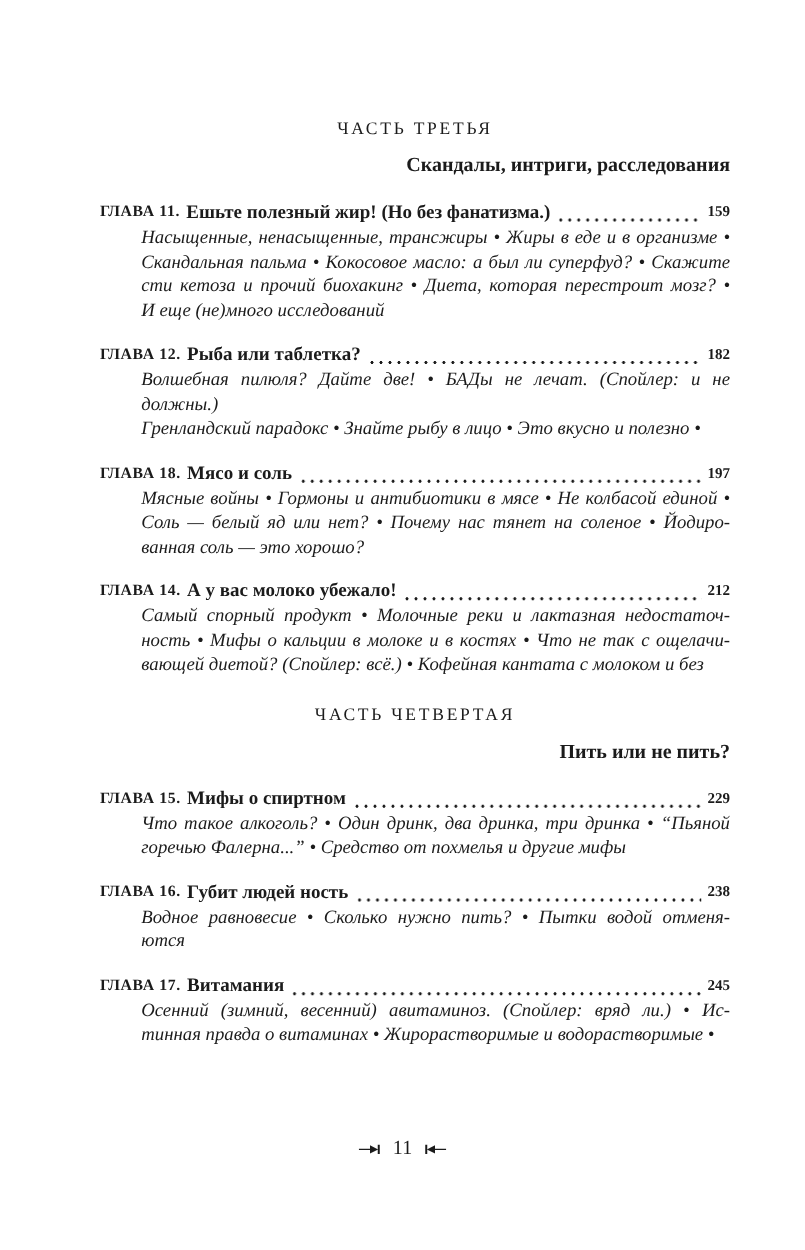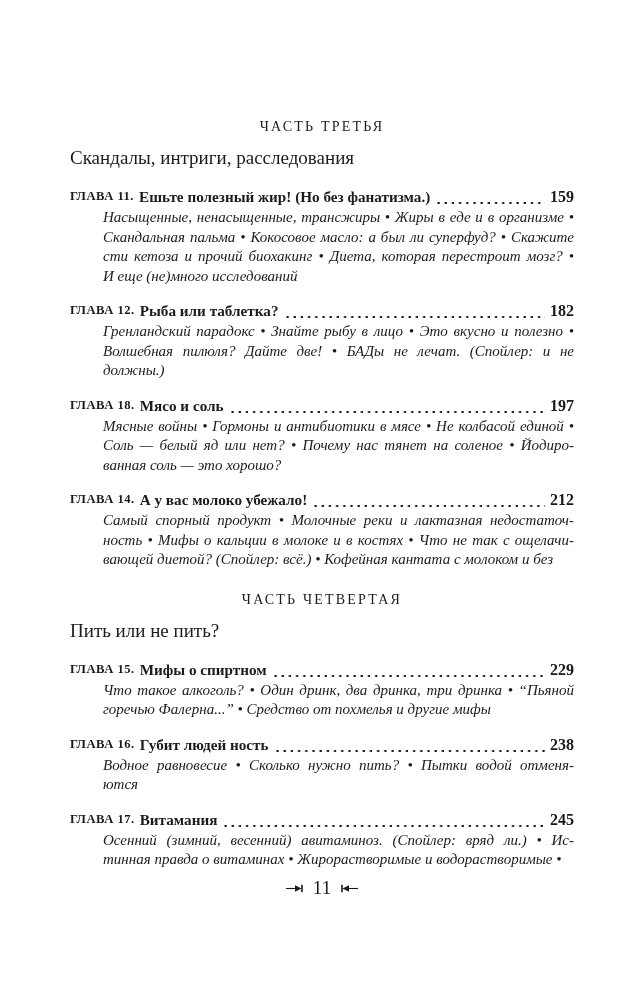--- a/index.html
+++ b/index.html
@@ -4,34 +4,34 @@
 <style>
   html, body { margin: 0; padding: 0; }
   body {
     width: 644px; height: 1000px;
     background: #ffffff;
     color: #1b1b1b;
     font-family: "Liberation Serif", "DejaVu Serif", serif;
     overflow: hidden;
   }
   .page { position: relative; width: 644px; height: 1000px; background: #fff; }
-  .content { position: absolute; left: 70px; top: 96px; width: 504px; margin-top: 23px; }
+  .content { position: absolute; left: 80px; top: 96px; width: 504px; }
 
   .part + .part { margin-top: 22px; }
   .part-kicker {
     text-align: center;
     font-size: 14px;
     letter-spacing: 2.2px;
     margin: 0 0 12px 0;
     font-weight: 400;
   }
   .part-title {
-    text-align: left;
-    font-size: 19px;
-    font-weight: 400;
+    text-align: right;
+    font-size: 16px;
+    font-weight: 700;
     margin: 0 0 18px 0;
   }
 
   .chapter { margin-top: 15px; }
   .ch-line {
     display: flex;
     align-items: flex-end;
     font-size: 15.2px;
     line-height: 19px;
     white-space: nowrap;
@@ -48,41 +48,41 @@
     flex: 1 1 auto;
     min-width: 12px;
     height: 12px;
     align-self: flex-end;
     margin: 0 5px 1px 7px;
     background-image: radial-gradient(circle at 1.6px 50%, #1b1b1b 1.05px, rgba(0,0,0,0) 1.45px);
     background-size: 7.2px 4px;
     background-repeat: repeat-x;
     background-position: left bottom;
   }
-  .ch-page { flex: 0 0 auto; font-size: 16px; }
+  .ch-page { flex: 0 0 auto; font-size: 12px; }
 
   .topics {
     margin: 2px 0 0 33px;
     width: 471px;
     font-style: italic;
     font-size: 15px;
     line-height: 19.5px;
   }
   .topic-line { text-align: justify; text-align-last: justify; }
   .topic-line:last-child { text-align-last: left; }
 
   .footer {
     position: absolute;
-    top: 877px; left: 0;
+    top: 910px; left: 0;
     width: 644px;
     display: flex;
     justify-content: center;
     align-items: center;
     gap: 6px;
-    font-size: 19px;
+    font-size: 16px;
   }
   .ornament svg { display: block; }
 </style>
 </head>
 <body>
 
 <div class="page">
   <div class="content">
 
     <div class="part">
@@ -105,22 +105,22 @@
       </div>
 
       <div class="chapter">
         <div class="ch-line">
           <span class="ch-label">ГЛАВА 12.</span>
           <span class="ch-title">Рыба или таблетка?</span>
           <span class="leader"></span>
           <span class="ch-page">182</span>
         </div>
         <div class="topics">
+            <div class="topic-line">Волшебная пилюля? Дайте две! • БАДы не лечат. (Спойлер: и не должны.)</div>
             <div class="topic-line">Гренландский парадокс • Знайте рыбу в лицо • Это вкусно и полезно •</div>
-            <div class="topic-line">Волшебная пилюля? Дайте две! • БАДы не лечат. (Спойлер: и не должны.)</div>
           </div>
       </div>
 
       <div class="chapter">
         <div class="ch-line">
           <span class="ch-label">ГЛАВА 18.</span>
           <span class="ch-title">Мясо и соль</span>
           <span class="leader"></span>
           <span class="ch-page">197</span>
         </div>

